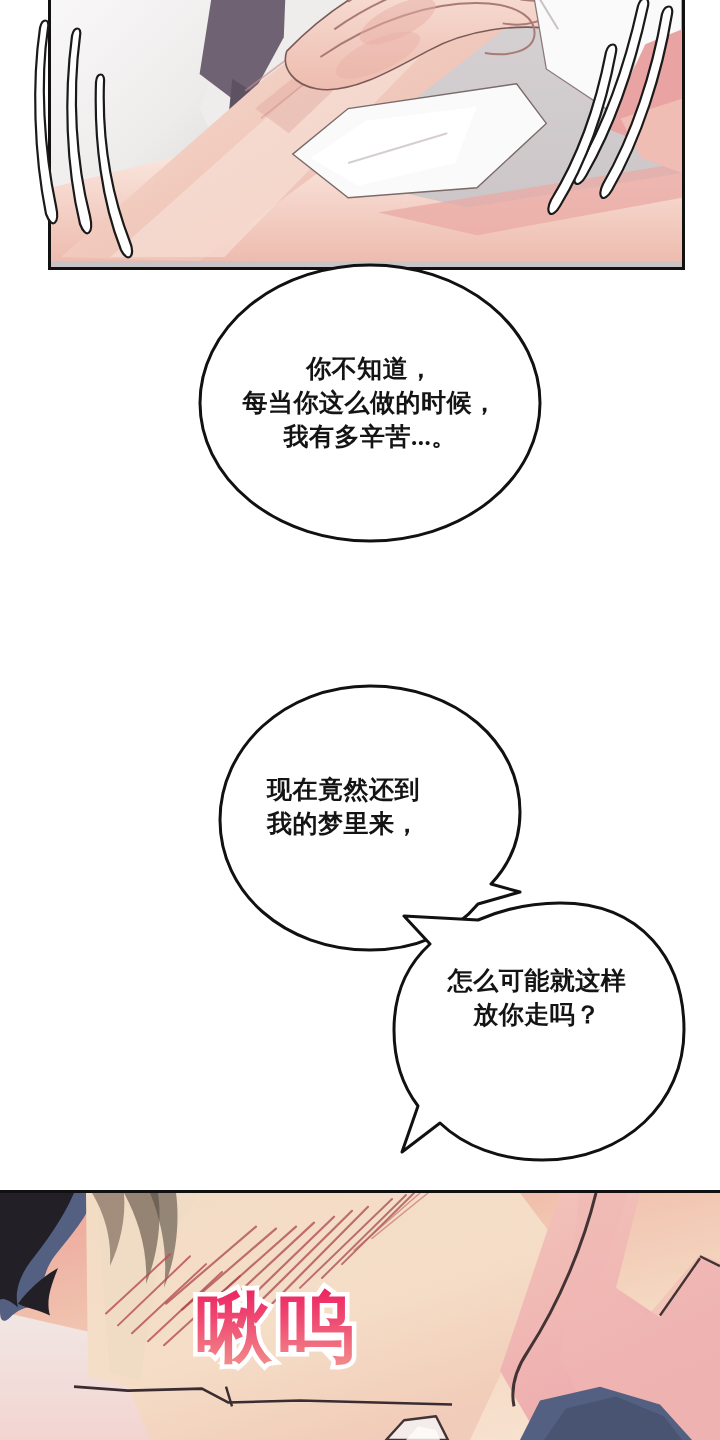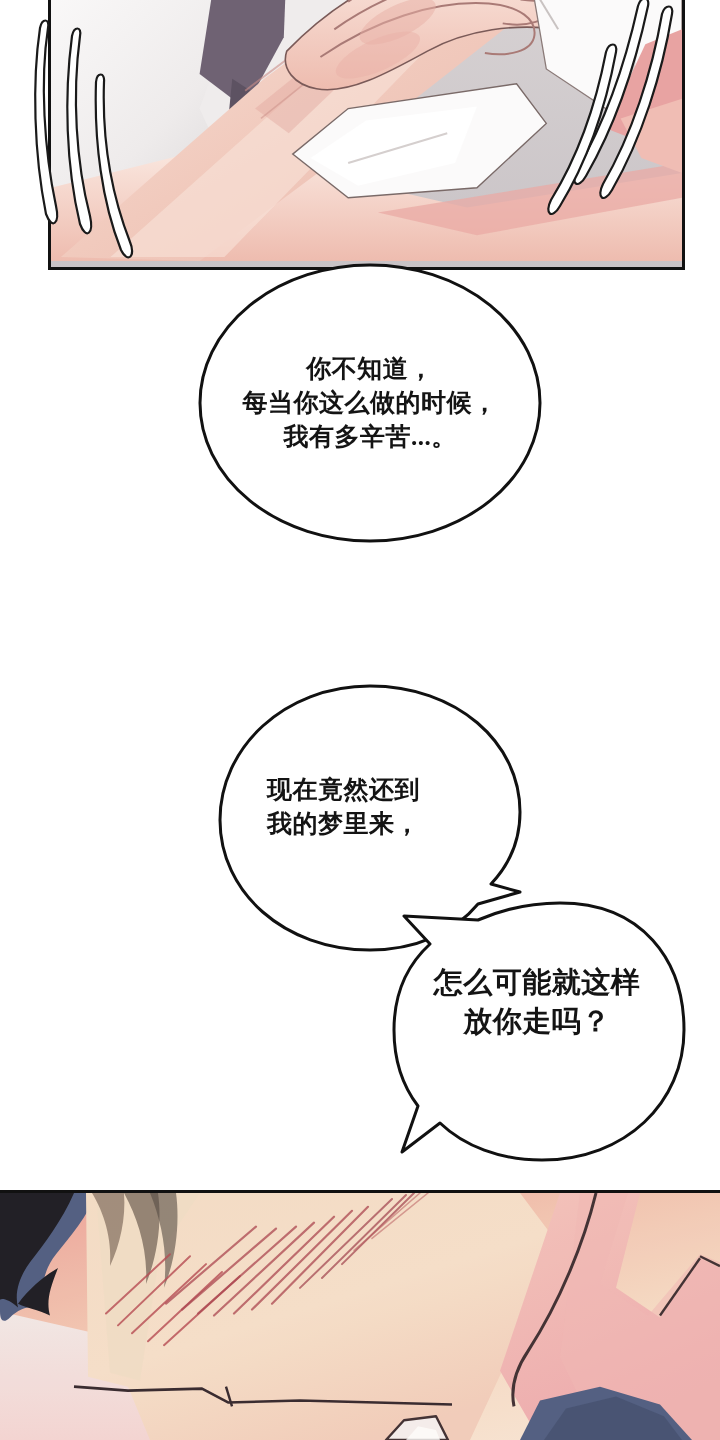--- a/index.html
+++ b/index.html
@@ -94,21 +94,21 @@
     font-size: 25px;
     align-items: flex-start;
     justify-content: flex-start;
     padding: 92px 0 0 57px;
     box-sizing: border-box;
     text-align: right;
   }
 
   #bubble-3 { left: 360px; top: 898px; width: 330px; height: 280px; }
   #bubble-3 .bubble-text {
-    font-size: 29px;
+    font-size: 25px;
     align-items: center;
     justify-content: flex-start;
     padding: 65px 10px 0 34px;
     box-sizing: border-box;
   }
 
   
   #sfx {
     position: absolute;
     left: 196px;
@@ -340,14 +340,18 @@
       <path d="M520,250 L540,210 L600,196 L660,214 L692,250 Z" fill="#4b5a80"></path>
       <path d="M544,250 L566,218 L616,206 L664,226 L682,250 Z" fill="#3f4d70"></path>
 
       <path d="M386,250 L404,230 L436,226 L448,250 Z" fill="#f5efee" stroke="#3a2a2e" stroke-width="2.4" stroke-linejoin="round"></path>
       <path d="M406,250 L418,236 L436,240 L440,250 Z" fill="#ffffff" opacity="0.8"></path>
 
       <rect x="0" y="0" width="720" height="250" fill="#f6c9a8" opacity="0.06"></rect>
     </svg>
   </div>
 
+  <div id="sfx">
+    <span class="sfx-outline">啾呜</span>
+    <span class="sfx-inner">啾呜</span>
+  </div>
 
 </div>
 
 </body></html>

